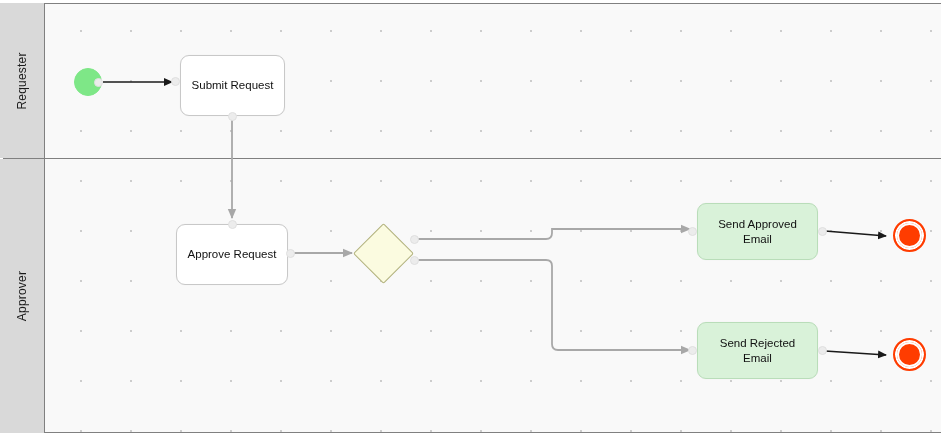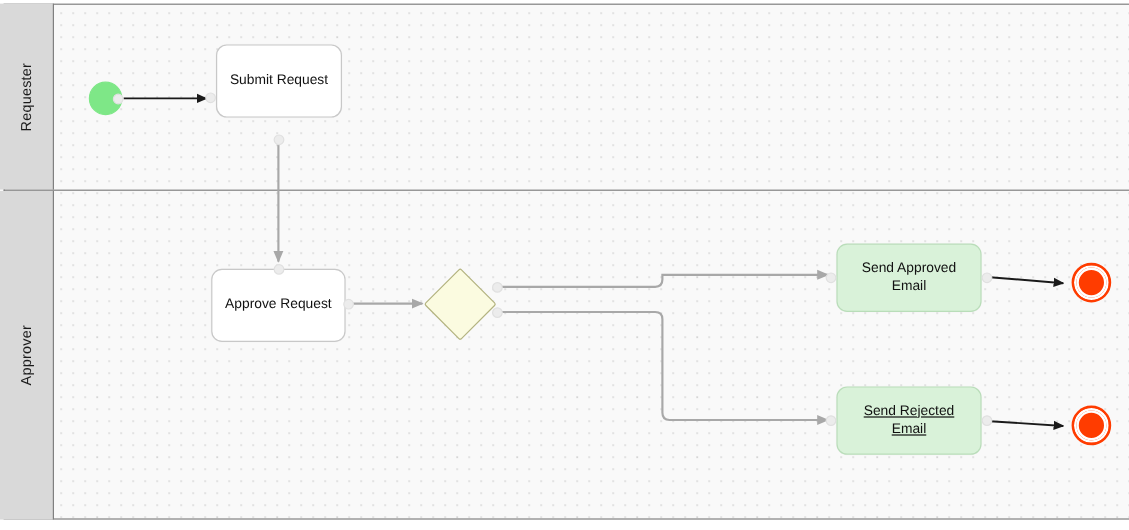--- a/index.html
+++ b/index.html
@@ -176,21 +176,21 @@
     <path class="flow-grey" d="M415,260 L546,260 Q552,260 552,266 L552,344 Q552,350 558,350 L690,350" marker-end="url(#arrow-grey)"></path>
 
     <path class="flow-dark" d="M825,231 L886,236" marker-end="url(#arrow-dark)"></path>
 
     <path class="flow-dark" d="M825,351 L886,355" marker-end="url(#arrow-dark)"></path>
   </svg>
 
   <div class="event start" style="left:74px; top:68px; width:28px; height:28px;"></div>
   <div class="endpoint-dot" style="left:94px; top:78px;"></div>
 
-  <div class="task" style="left:180px; top:37px; width:105px; height:61px;">
+  <div class="task" style="left:180px; top:55px; width:105px; height:61px;">
     <span>Submit Request</span>
   </div>
   <div class="endpoint-dot" style="left:171px; top:77px;"></div>
   <div class="endpoint-dot" style="left:228px; top:112px;"></div>
 
   <div class="task" style="left:176px; top:224px; width:112px; height:61px;align-items:center;">
     <span>Approve Request</span>
   </div>
   <div class="endpoint-dot" style="left:228px; top:220px;"></div>
   <div class="endpoint-dot" style="left:286px; top:249px;"></div>
@@ -201,21 +201,21 @@
 
   <div class="task green" style="left:697px; top:203px; width:121px; height:57px;align-items:center;">
     <span>
       <span>Send Approved</span><br>
       <span>Email</span>
     </span>
   </div>
   <div class="endpoint-dot" style="left:688px; top:227px;"></div>
   <div class="endpoint-dot" style="left:818px; top:227px;"></div>
 
-  <div class="task green" style="left:697px; top:322px; width:121px; height:57px;text-decoration:underline;">
+  <div class="task green" style="left:697px; top:322px; width:121px; height:57px;">
     <span>
       <span>Send Rejected</span><br>
       <span>Email</span>
     </span>
   </div>
   <div class="endpoint-dot" style="left:688px; top:346px;"></div>
   <div class="endpoint-dot" style="left:818px; top:346px;"></div>
 
   <div class="event end" style="left:893px; top:219px; width:33px; height:33px;"></div>
   <div class="event end" style="left:893px; top:338px; width:33px; height:33px;"></div>

